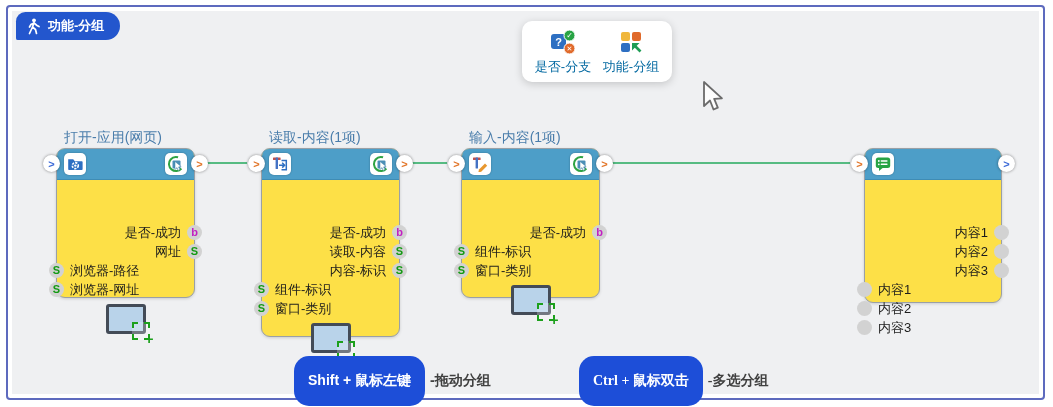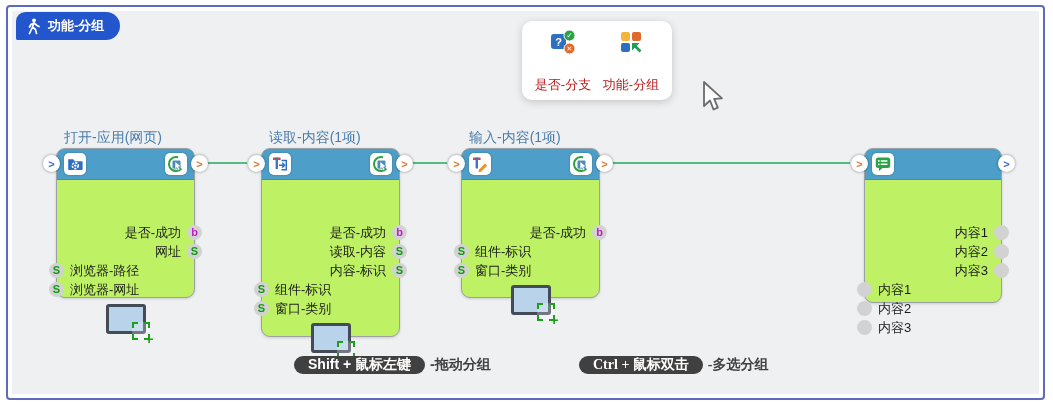--- a/index.html
+++ b/index.html
@@ -21,26 +21,26 @@
     padding:0 16px 0 10px;border-radius:10px 15px 15px 2px;z-index:30;
   }
   
   .toolbar{
     position:absolute;left:514px;top:14px;display:flex;gap:10px;
     background:#ffffff;border-radius:10px;padding:7px 12px 6px;
     box-shadow:0 2px 8px rgba(0,0,0,.18);z-index:30;
   }
   .tool{width:58px;display:flex;flex-direction:column;align-items:center;cursor:pointer;}
   .tool .ticon{height:28px;display:flex;align-items:center;justify-content:center;}
-  .tool .tlabel{font-size:13px;color:#b91c1c;margin-top:20px;white-space:nowrap;}
+  .tool .tlabel{font-size:13px;color:#0369a1;margin-top:2px;white-space:nowrap;}
   
   .mcursor{position:absolute;left:694px;top:74px;z-index:40;}
   
   .node{
-    position:absolute;background:#bef264;border:1.5px solid #9aa0a6;border-radius:9px;
+    position:absolute;background:#fde047;border:1.5px solid #9aa0a6;border-radius:9px;
     box-shadow:0 1px 3px rgba(0,0,0,.15);z-index:10;
   }
   .node-title{
     position:absolute;top:-20px;left:7px;color:#4a7dab;font-size:14px;white-space:nowrap;
   }
   .node-header{
     position:relative;height:30px;background:#4d9ec8;border-radius:7px 7px 0 0;
     border-bottom:1px solid #3f8cb4;
   }
   .hicon,.picker{
@@ -82,22 +82,22 @@
     border:2px dashed #1ca01c;background:rgba(255,255,255,.25);
   }
   .monitor .plus{
     position:absolute;right:-11px;bottom:-16px;color:#1ca01c;font-weight:bold;font-size:15px;
   }
   
   .wire{position:absolute;height:2px;background:#56bb82;z-index:5;}
   
   .hint{position:absolute;display:flex;align-items:center;gap:5px;z-index:20;}
   .pill{
-    background:#404040;color:#fff;font-weight:bold;font-size:14px;
-    padding:0 14px;border-radius:15px;white-space:nowrap;
+    background:#1d4ed8;color:#fff;font-weight:bold;font-size:14px;
+    padding:16px 14px;border-radius:15px;white-space:nowrap;
   }
   .hint-desc{color:#404040;font-weight:bold;font-size:14px;white-space:nowrap;}
 </style>
 </head>
 <body>
 
 <div class="canvas">
 
   <div class="badge">
     <span style="display:flex;">

